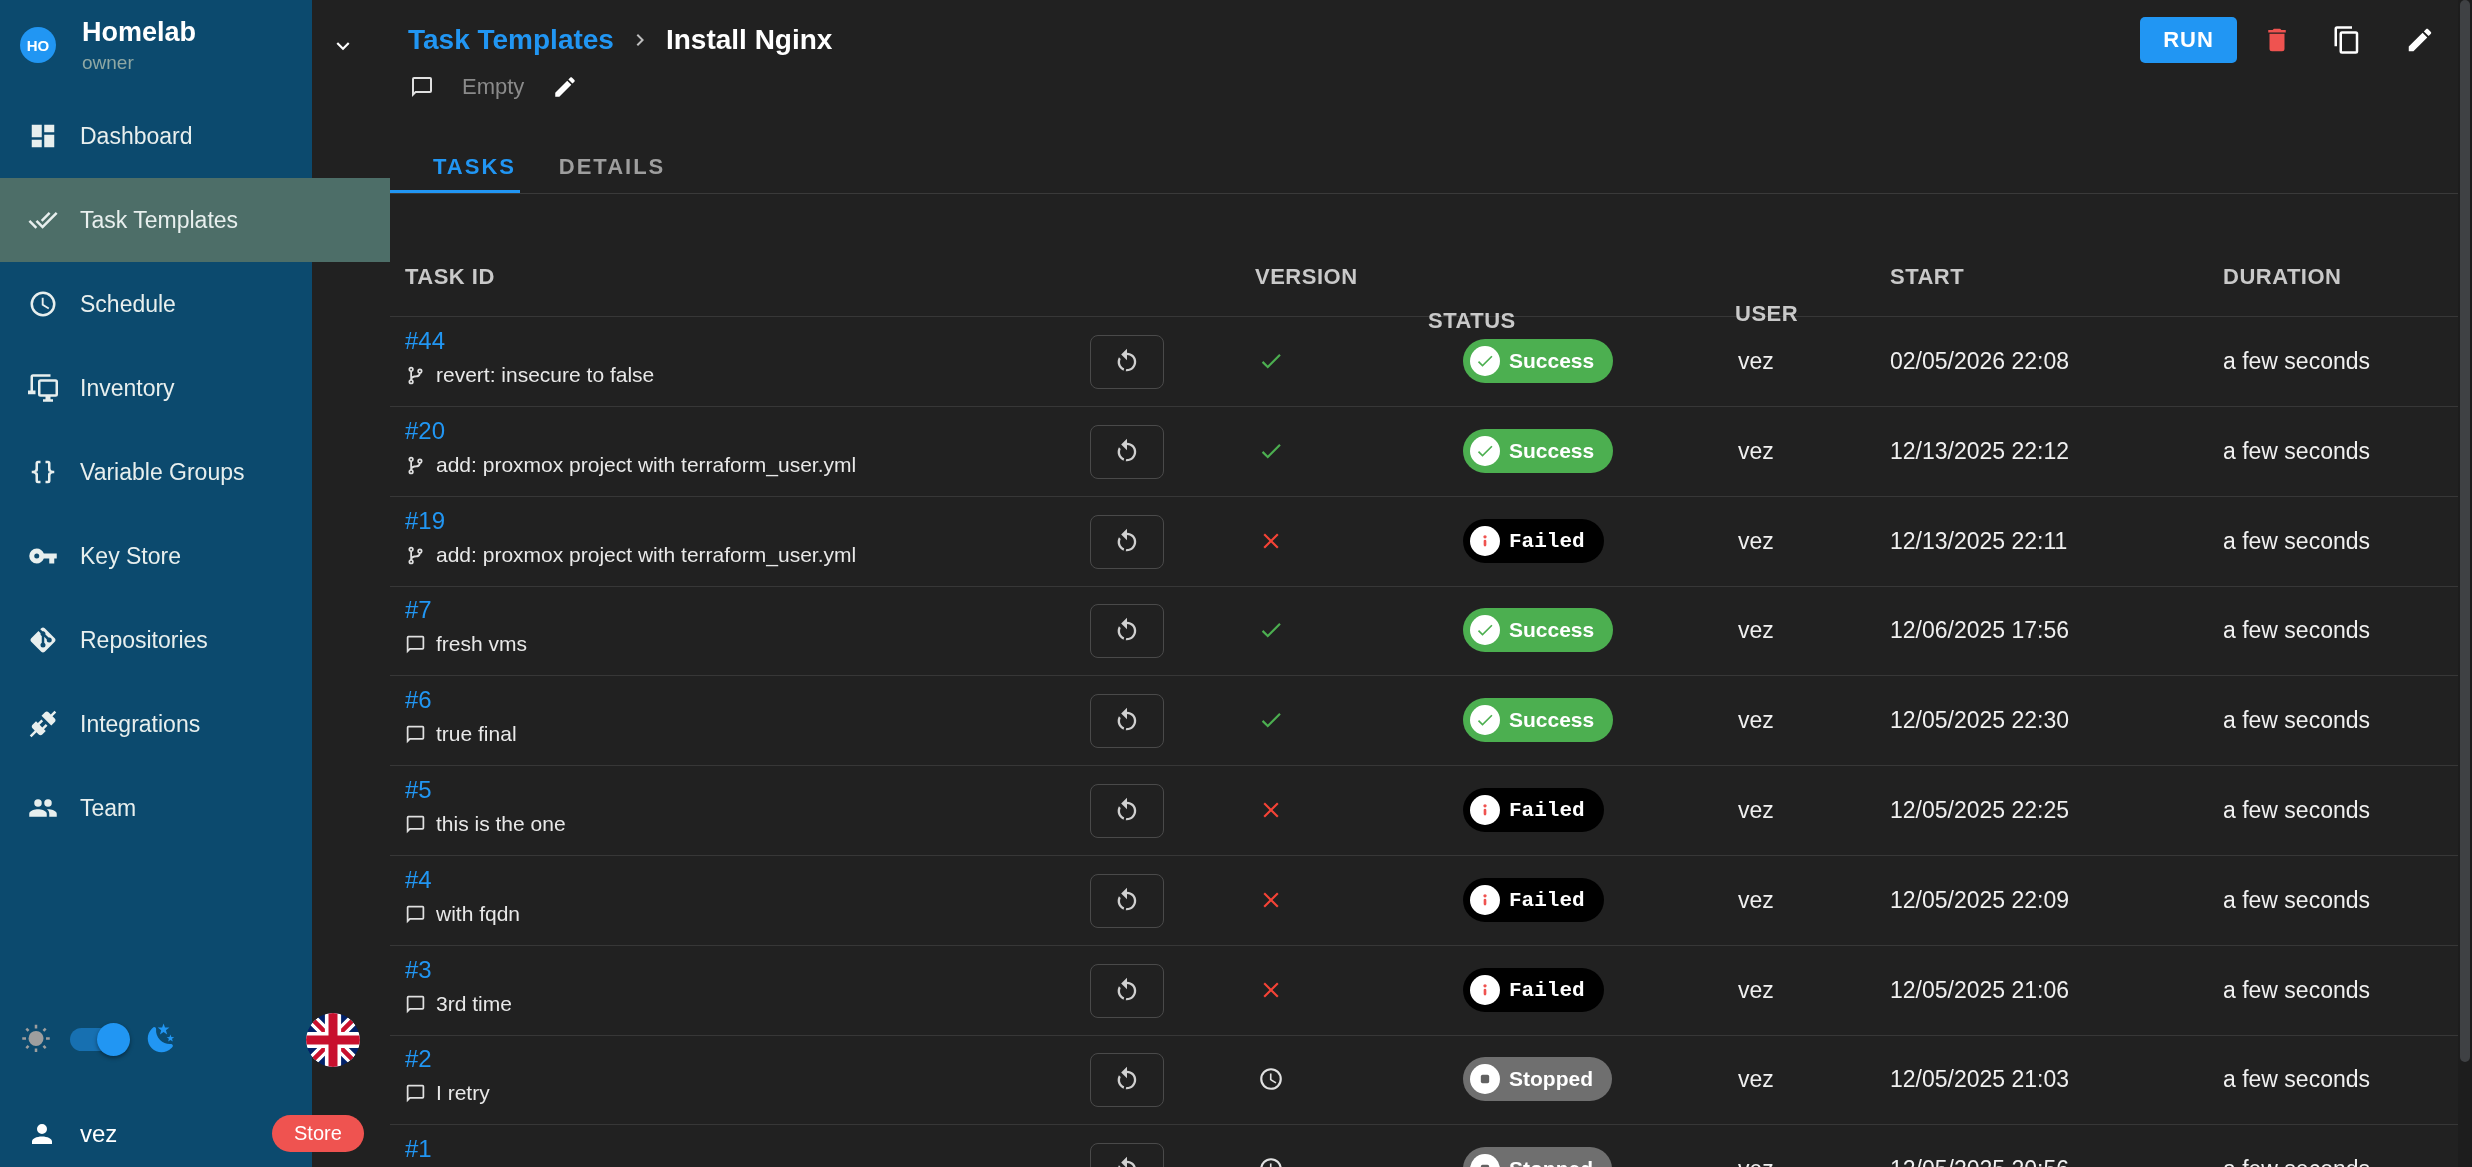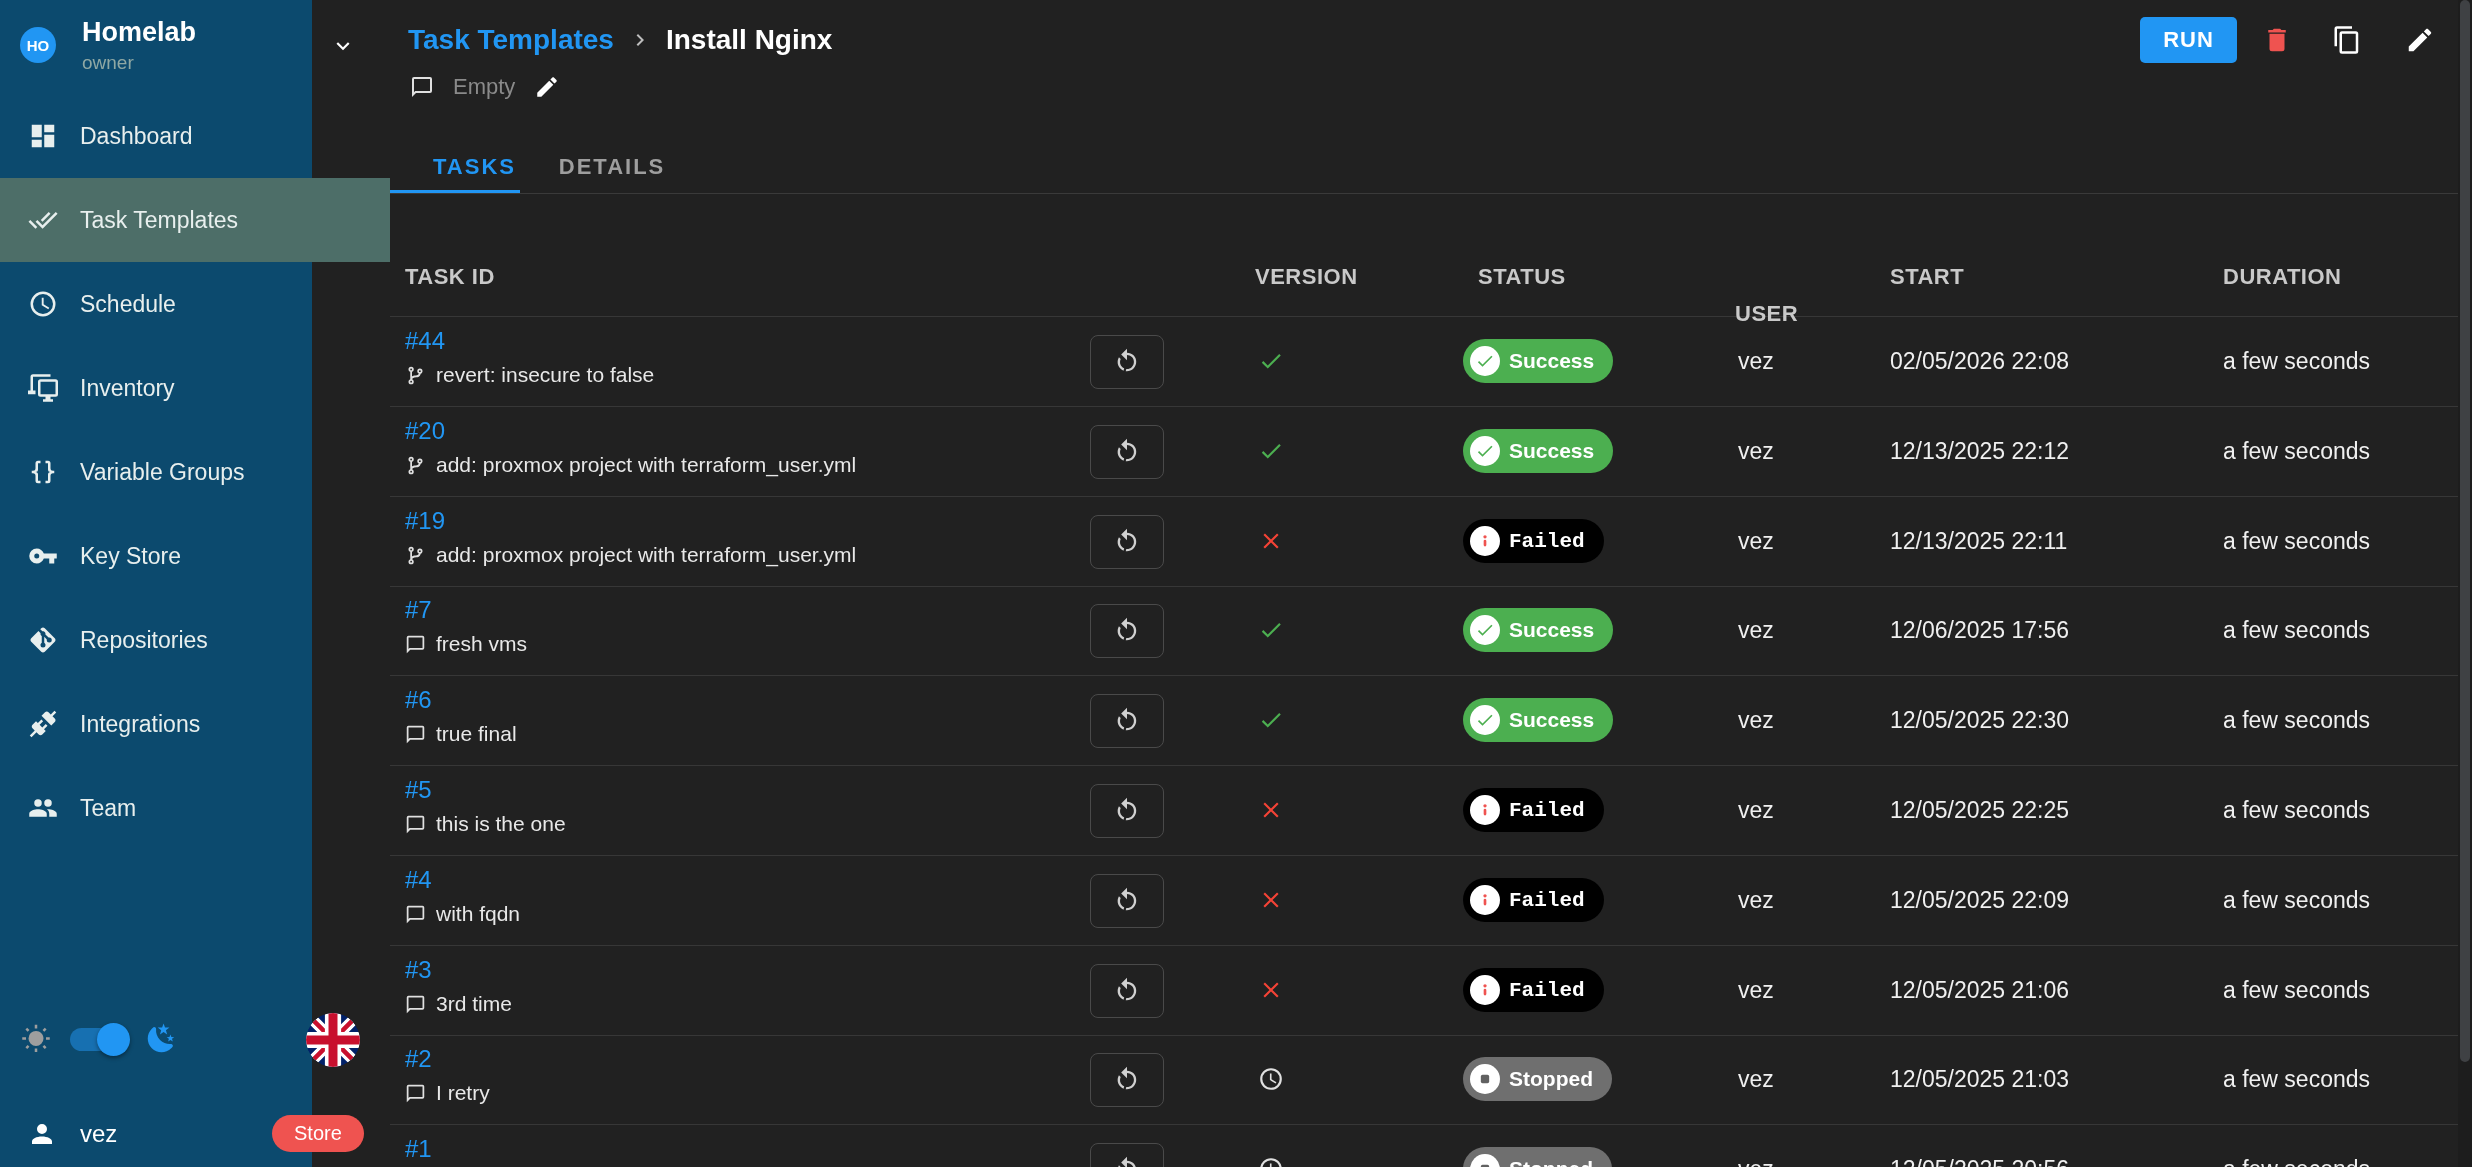--- a/index.html
+++ b/index.html
@@ -39,21 +39,21 @@
                 background:#EF5350; color:#fff; font-size:20px; display:flex; align-items:center; }
 
   
   .main { position:absolute; left:390px; top:0; width:2082px; height:1167px; }
 
   .breadcrumb { position:absolute; left:18px; top:24px; display:flex; align-items:center; gap:14px; }
   .bc-link { color:#2196F3; font-size:28px; font-weight:bold; text-decoration:none; cursor:pointer; }
   .bc-sep { width:24px; height:24px; color:#bdbdbd; }
   .bc-current { color:#fff; font-size:28px; font-weight:bold; }
 
-  .desc-row { position:absolute; left:20px; top:74px; display:flex; align-items:center; gap:19px; }
+  .desc-row { position:absolute; left:20px; top:74px; display:flex; align-items:center; gap:28px; }
   .desc-icon { width:24px; height:24px; color:#e0e0e0; }
   .desc-text { color:#8a8a8a; font-size:22px; }
   .desc-edit { width:26px; height:26px; color:#fff; cursor:pointer; }
   .run-btn { position:absolute; right:235px; top:17px; width:97px; height:46px; background:#2196F3;
              border:none; border-radius:5px; color:#fff; font-weight:bold; font-size:22px;
              letter-spacing:1px; font-family:inherit; cursor:pointer; }
   .icon-btn { position:absolute; top:25px; width:30px; height:30px; background:none; border:none; cursor:pointer; padding:0; }
   .btn-delete { right:180px; color:#EF5350; }
   .btn-copy   { right:110px; color:#fff; }
   .btn-edit   { right:37px;  color:#fff; }
@@ -62,21 +62,21 @@
   .tab { position:absolute; top:0; height:53px; display:flex; align-items:center; justify-content:center;
          font-size:22px; font-weight:bold; letter-spacing:2px; cursor:pointer;padding-left:39px; }
   .tab-tasks { left:0; width:130px; color:#2196F3; }
   .tab-details { left:140px; width:125px; color:#9e9e9e; }
   .tab-underline { position:absolute; left:0; top:50px; width:130px; height:3px; background:#2196F3; }
   .tabs-divider { position:absolute; left:0; top:53px; width:2070px; height:1px; background:#3a3a3a; }
 
   
   .thead { position:absolute; left:0; top:258px; width:2070px; height:59px; border-bottom:1px solid #373737; }
   .th { position:absolute; top:6px; color:#c9c9c9; font-size:22px; font-weight:bold; letter-spacing:.5px; }
-  .col-task { left:15px; } .col-version { left:865px; } .col-status { left:1088px; }
+  .col-task { left:15px; } .col-version { left:865px; } .col-status { left:1038px;margin-top:44px; }
   .col-user { left:1345px;margin-top:37px; } .col-start { left:1500px; } .col-duration { left:1833px; }
 
   .row { position:absolute; left:0; width:2070px; height:90px; border-bottom:1px solid #373737; }
   .task-link { position:absolute; left:15px; top:10px; color:#2196F3; font-size:24px; text-decoration:none; cursor:pointer; }
   .task-msg { position:absolute; left:15px; top:46px; display:flex; align-items:center; gap:10px;
               color:#e8e8e8; font-size:21px; }
   .msg-icon { width:21px; height:21px; color:#e0e0e0; flex:none; }
   .rerun-btn { position:absolute; left:700px; top:18px; width:74px; height:54px; background:transparent;
                border:1px solid #4a4a4a; border-radius:8px; cursor:pointer;
                display:flex; align-items:center; justify-content:center; color:#d0d0d0; }

